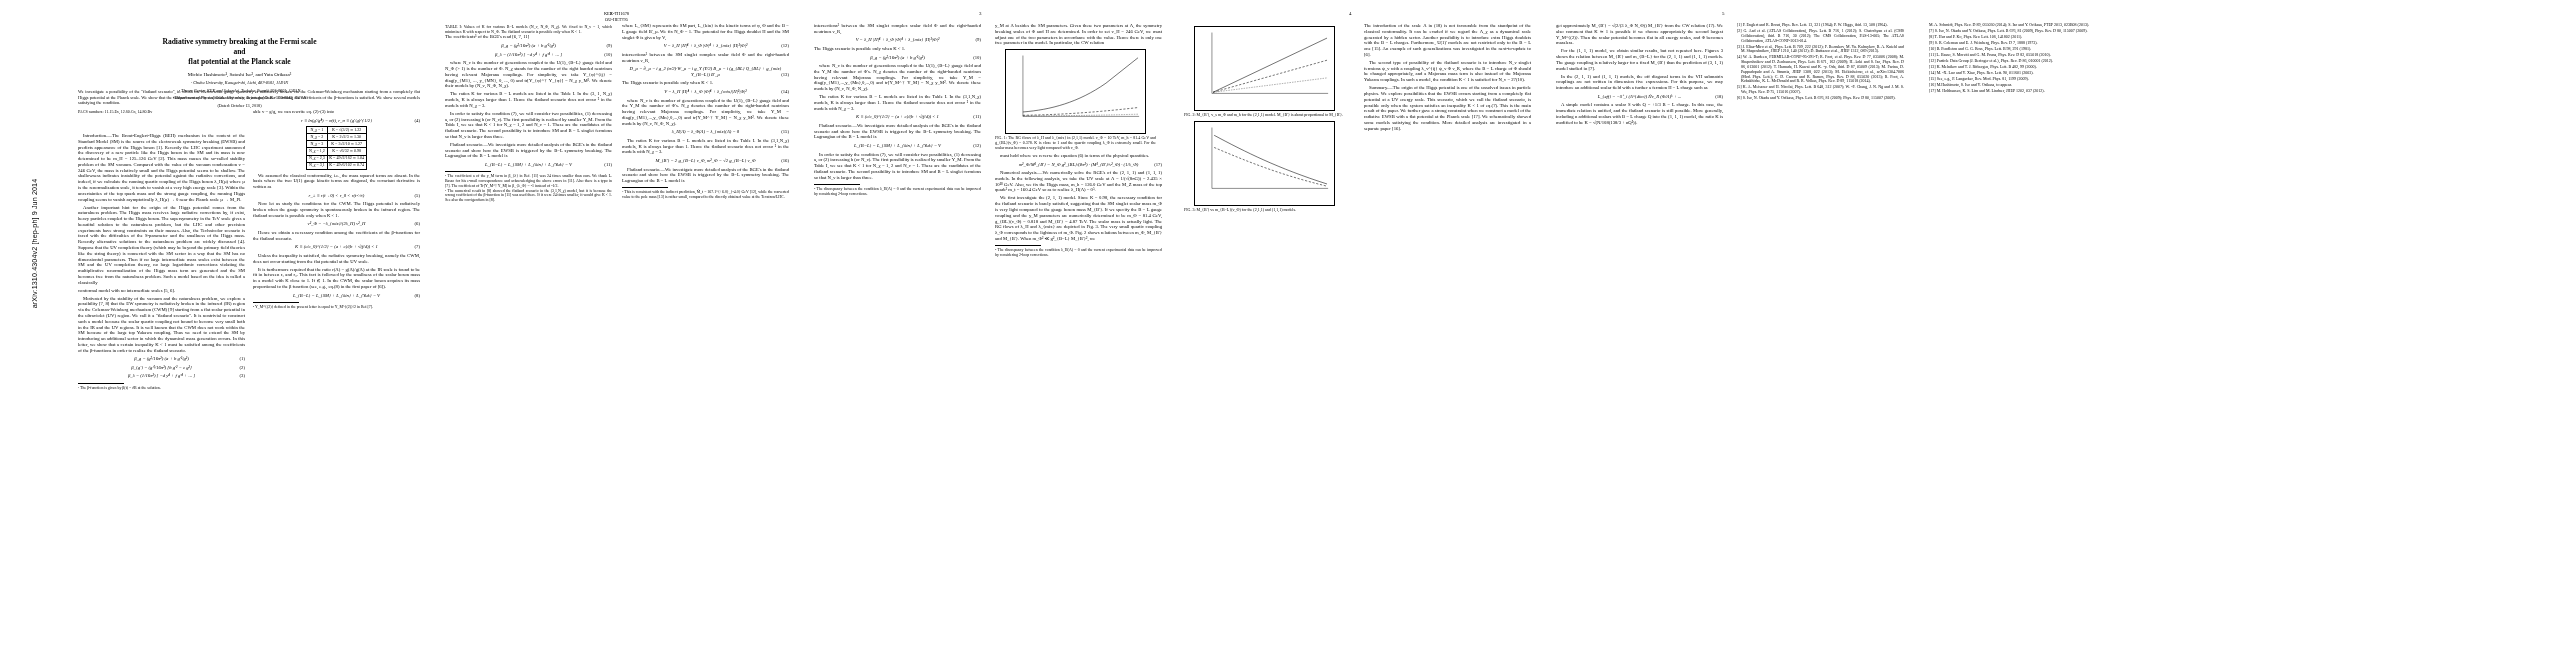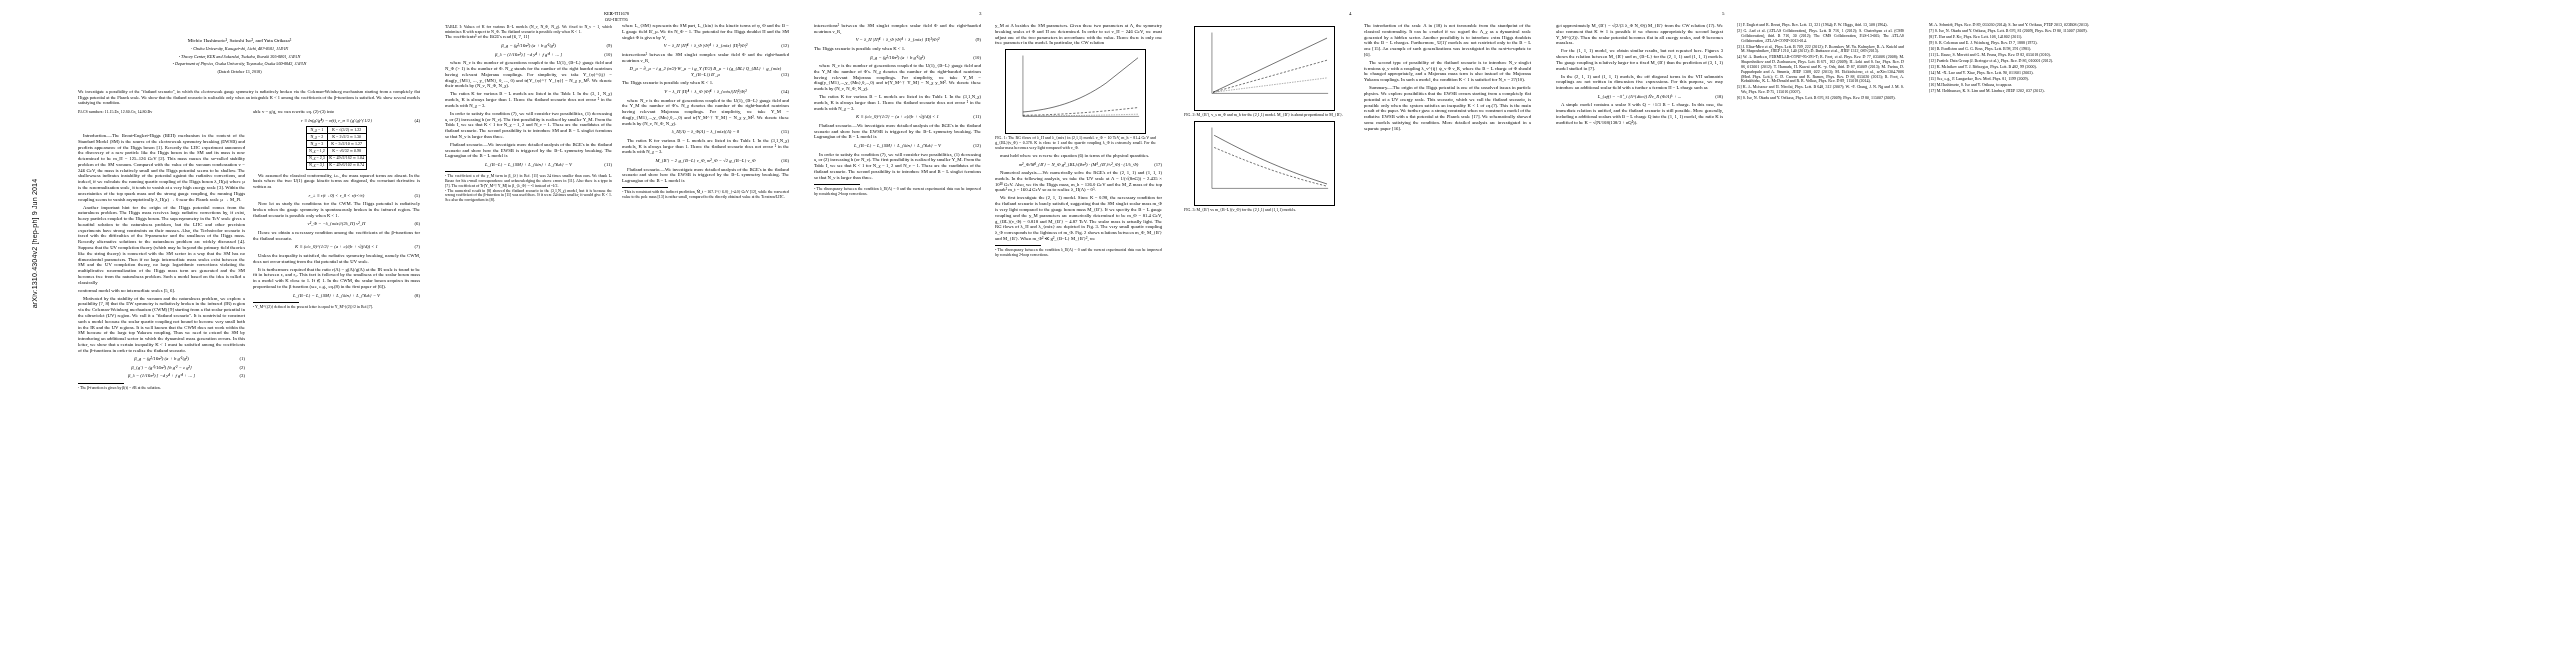--- a/index.html
+++ b/index.html
@@ -58,20 +58,23 @@
 <div class="page">
 
   <div class="arxiv-stamp">arXiv:1310.4304v2  [hep-ph]  9 Jun 2014</div>
 
   <div class="hdr" style="left:572px;top:11px;width:89px;line-height:1.25;">
     <div style="white-space:pre-line;">KEK-TH1678
 OU-HET795</div>
   </div>
 
   <div style="position:absolute;left:56px;top:37px;width:367px;">
+    <div class="title" style="white-space:pre-line;">Radiative symmetry breaking at the Fermi scale
+and
+flat potential at the Planck scale</div>
     <div class="authors">Michio Hashimoto¹, Satoshi Iso², and Yuta Orikasa³</div>
     <div class="aff">¹ Chubu University, Kasugai-shi, Aichi, 487-8501, JAPAN</div>
     <div class="aff">² Theory Center, KEK and Sokendai, Tsukuba, Ibaraki 305-0801, JAPAN</div>
     <div class="aff">³ Department of Physics, Osaka University, Toyonaka, Osaka 560-0043, JAPAN</div>
     <div class="date">(Dated: October 13, 2018)</div>
   </div>
 
   <div style="position:absolute;left:78px;top:89px;width:342px;">
     <div style="font-size:4.4px;text-align:justify;line-height:1.25;">We investigate a possibility of the "flatland scenario", in which the electroweak gauge symmetry is radiatively broken via the Coleman-Weinberg mechanism starting from a completely flat Higgs potential at the Planck scale. We show that the flatland scenario is realizable only when an integrable K &lt; 1 among the coefficients of the β-functions is satisfied. We show several models satisfying the condition.</div>
     <div class="pacs">PACS numbers: 11.15.Ex, 12.60.Cn, 14.80.Bv</div>

